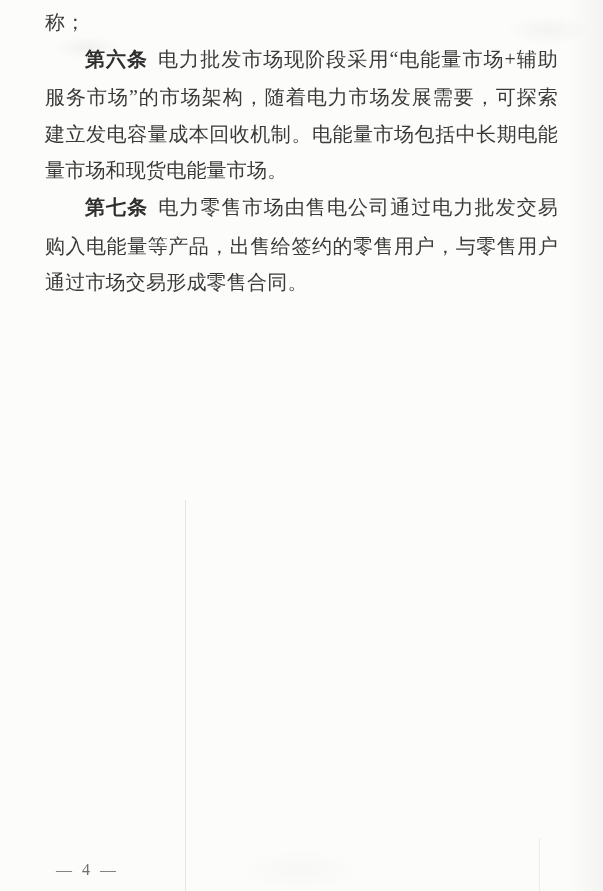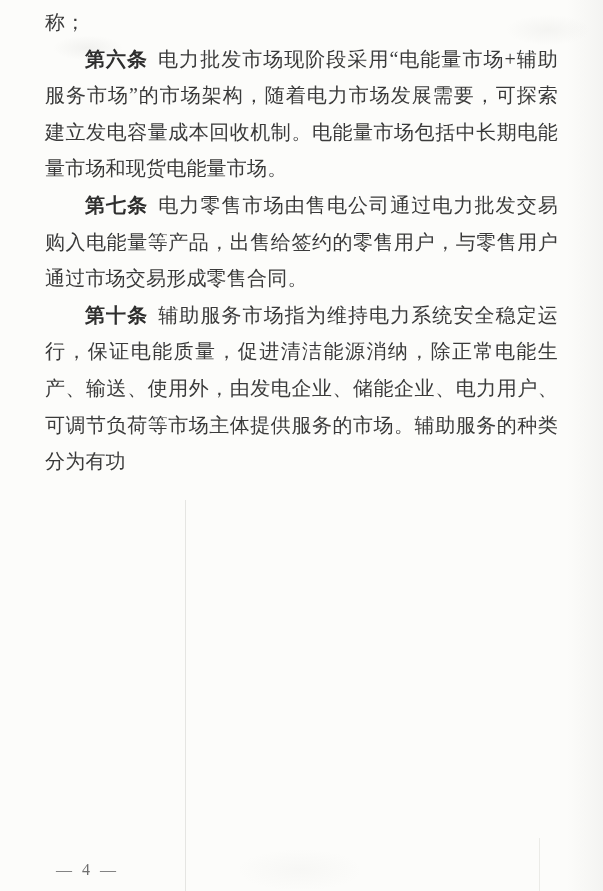--- a/index.html
+++ b/index.html
@@ -41,21 +41,21 @@
     letter-spacing: 0.2px;
   }
   .para {
     margin: 0;
     text-indent: 2em;
   }
   .para.noindent {
     text-indent: 0;
   }
   .term {
-    font-family: Liberation Serif, serif;
+    font-family: Liberation Mono, monospace;
     font-weight: 700;
     color: #2e2e2e;
     margin-right: 0.5em;
   }
   .term:empty {
     display: none;
     margin: 0;
   }
   .footer {
     position: absolute;
@@ -95,19 +95,18 @@
 
     <p class="para noindent"><span>称；</span></p>
 
 
     <p class="para"><span class="term">第六条</span><span>电力批发市场现阶段采用“电能量市场+辅助服务市场”的市场架构，随着电力市场发展需要，可探索建立发电容量成本回收机制。电能量市场包括中长期电能量市场和现货电能量市场。</span></p>
 
     <p class="para"><span class="term">第七条</span><span>电力零售市场由售电公司通过电力批发交易购入电能量等产品，出售给签约的零售用户，与零售用户通过市场交易形成零售合同。</span></p>
 
 
 
-    <p class="para"><span class="term">第十条</span><span>辅助服务市场指为维持电力系统安全稳定运行，保证电能质量，促进清洁能源消纳，除正常电能生产、输送、使用外，由发电企业、储能企业、电力用户、可调节负荷等市场主体提供服务的市场。辅助服务的种类分为有功</span></p>
 
   </div>
 
   <div class="footer">— 4 —</div>
 
 </div>
 
 </body></html>

